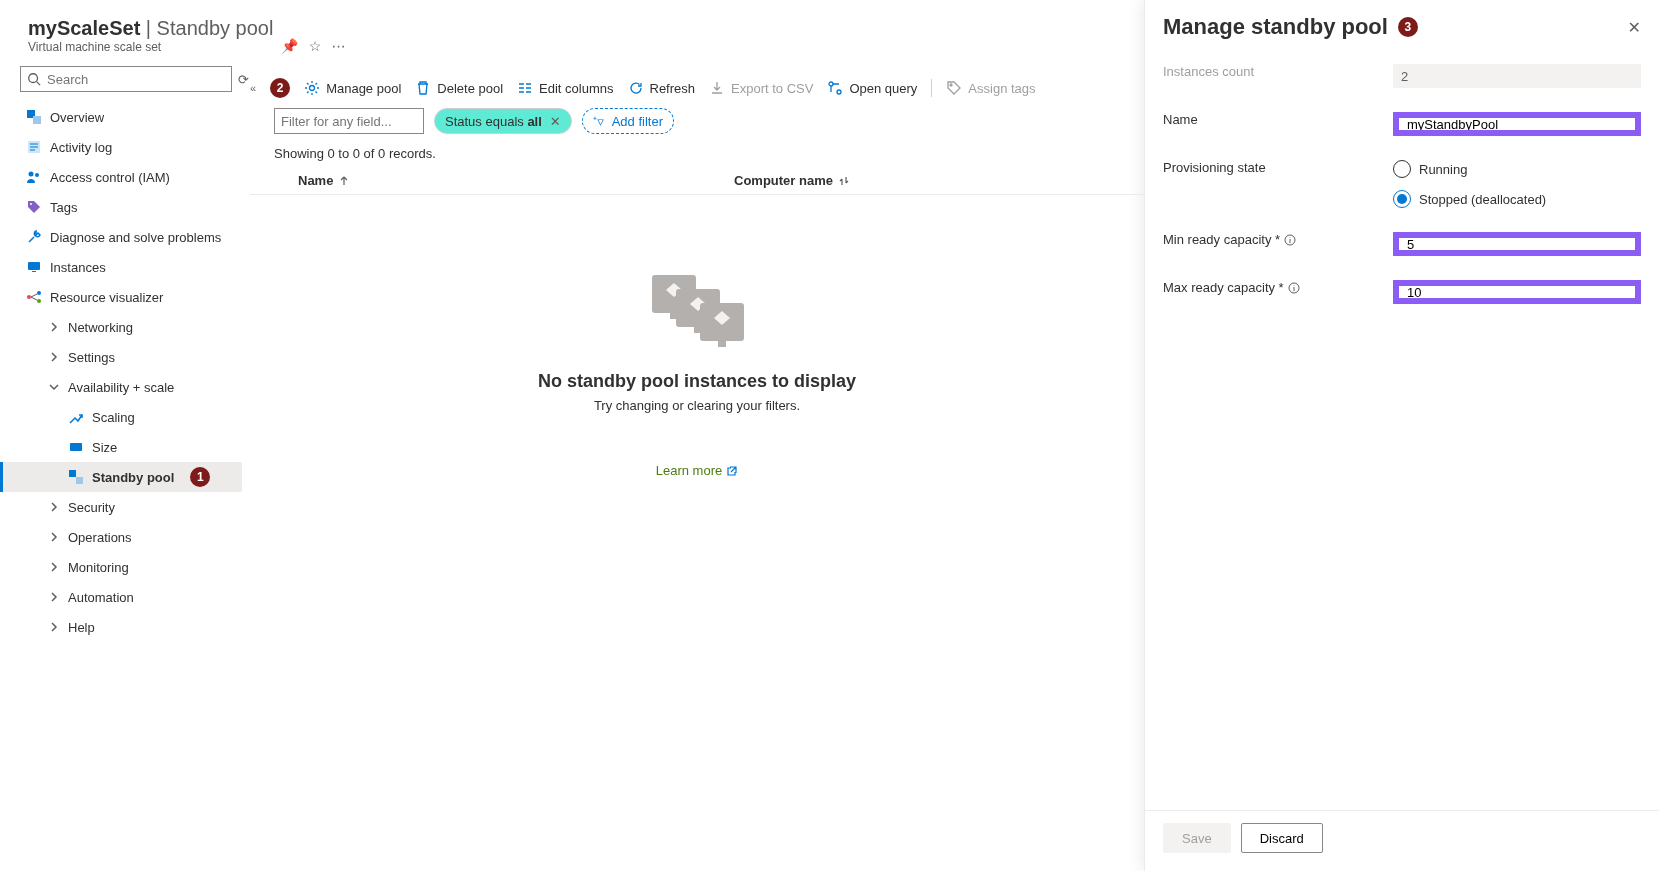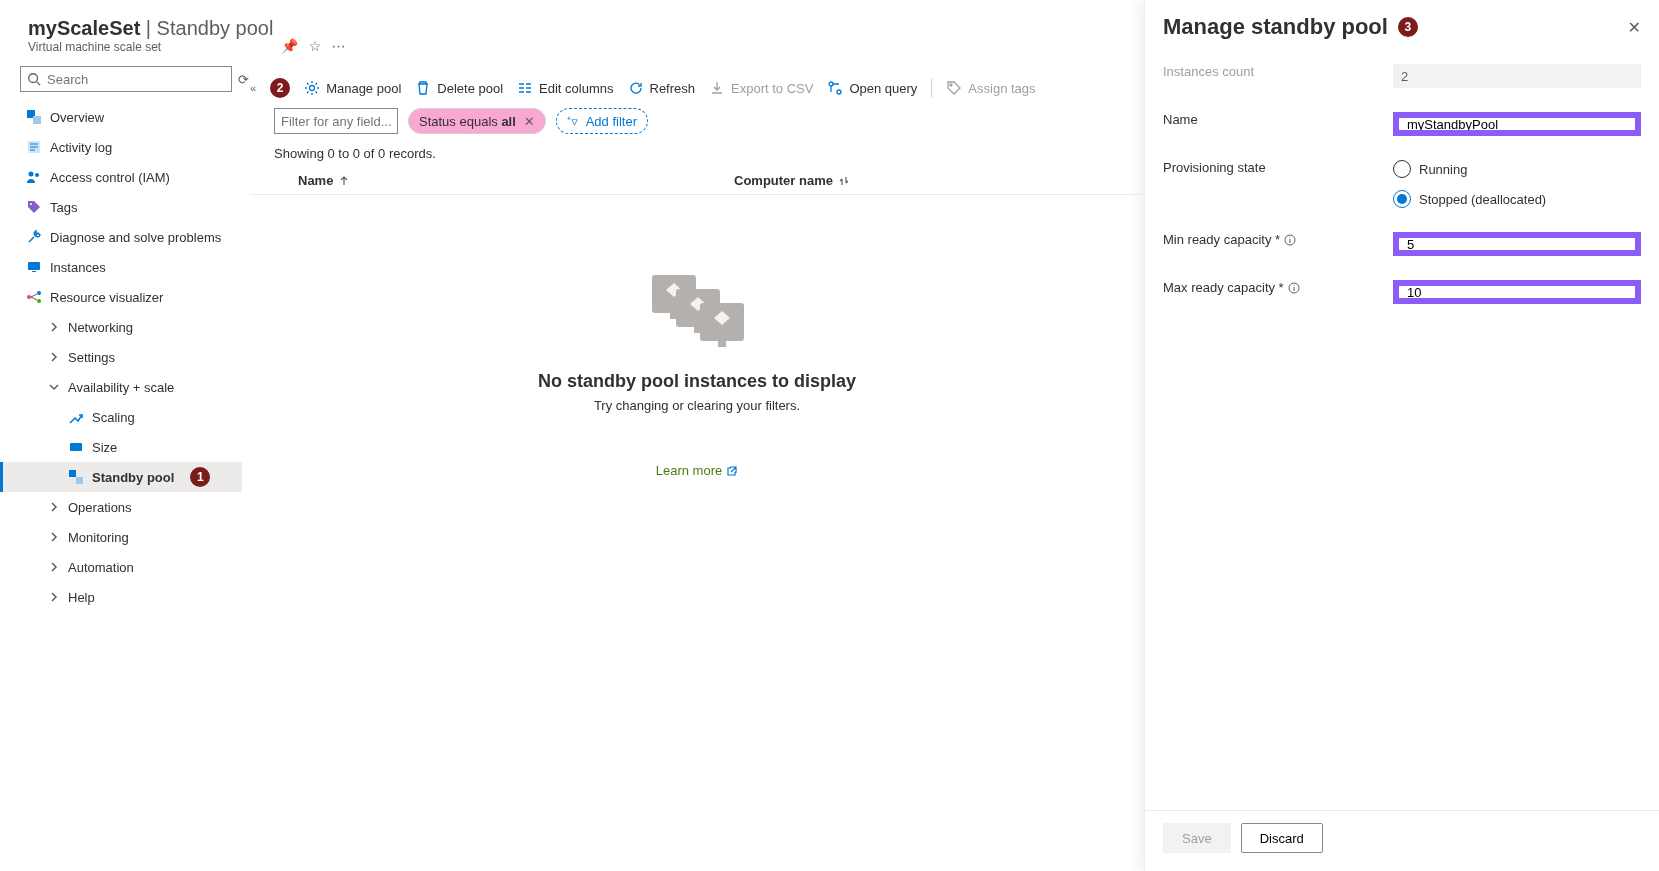--- a/index.html
+++ b/index.html
@@ -33,23 +33,23 @@
   
   .main { flex: 1; padding: 16px 0 0 0; overflow: hidden; position: relative; }
   .toolbar { display: flex; align-items: center; gap: 14px; padding: 0 8px 10px 0; color: #323130; }
   .tb-btn { display: inline-flex; align-items: center; gap: 6px; font-size: 13px; cursor: pointer; }
   .tb-btn.disabled { color: #a19f9d; }
   .tb-icon { width: 16px; height: 16px; }
   .tb-sep { width: 1px; height: 18px; background: #d2d0ce; }
   .collapse-caret { color: #605e5c; font-size: 11px; }
 
   .filters-row { display: flex; align-items: center; gap: 10px; padding-left: 24px; }
-  .filter-input { width: 124px; height: 26px; border: 1px solid #8a8886; padding: 0 6px; font-size: 13px; color: #605e5c; }
+  .filter-input { width: 150px; height: 26px; border: 1px solid #8a8886; padding: 0 6px; font-size: 13px; color: #605e5c; }
   .pill { display: inline-flex; align-items: center; gap: 8px; height: 26px; padding: 0 10px; border-radius: 13px; font-size: 13px; }
-  .pill.status { background: #f9a8d4; border: 1px solid #d2d0ce; }
+  .pill.status { background: #5eead4; border: 1px solid #d2d0ce; }
   .pill.status .x { color: #605e5c; cursor: pointer; }
   .pill.add { border: 1px dashed #0078d4; color: #0078d4; cursor: pointer; }
 
   .records-line { padding: 12px 0 6px 24px; font-size: 13px; color: #323130; }
 
   .table-head { display: flex; border-bottom: 1px solid #edebe9; padding: 6px 24px; font-size: 13px; }
   .th { display: flex; align-items: center; gap: 4px; font-weight: 600; }
   .th.name { width: 460px; padding-left: 24px; }
   .sort-ic { width: 14px; height: 14px; color: #605e5c; }
 
@@ -210,20 +210,26 @@
           <rect x="1" y="1" width="7" height="7" fill="#0078d4"></rect>
           <rect x="8" y="8" width="7" height="7" fill="#9cc9ec"></rect>
         </svg>
       <span>Standby pool</span>
       <span class="callout" style="margin-left:8px;">1</span>
     </div>
     <div class="nav-group sub">
       <svg class="chev" viewBox="0 0 12 12" fill="none" stroke="#605e5c" stroke-width="1.5">
           <path d="M4 2l4 4-4 4"></path>
         </svg>
+      <span>Security</span>
+    </div>
+    <div class="nav-group sub">
+      <svg class="chev" viewBox="0 0 12 12" fill="none" stroke="#605e5c" stroke-width="1.5">
+          <path d="M4 2l4 4-4 4"></path>
+        </svg>
       <span>Operations</span>
     </div>
     <div class="nav-group sub">
       <svg class="chev" viewBox="0 0 12 12" fill="none" stroke="#605e5c" stroke-width="1.5">
           <path d="M4 2l4 4-4 4"></path>
         </svg>
       <span>Monitoring</span>
     </div>
     <div class="nav-group sub">
       <svg class="chev" viewBox="0 0 12 12" fill="none" stroke="#605e5c" stroke-width="1.5">

